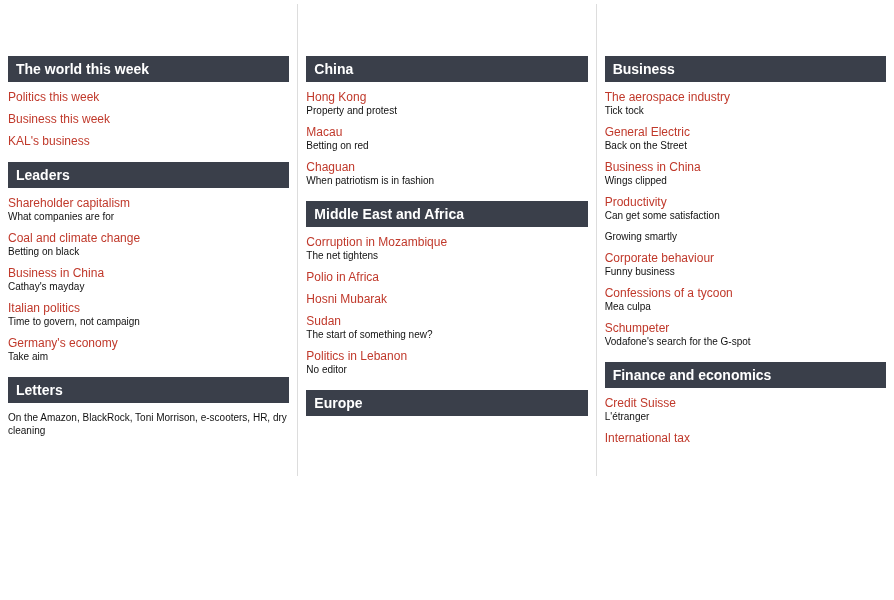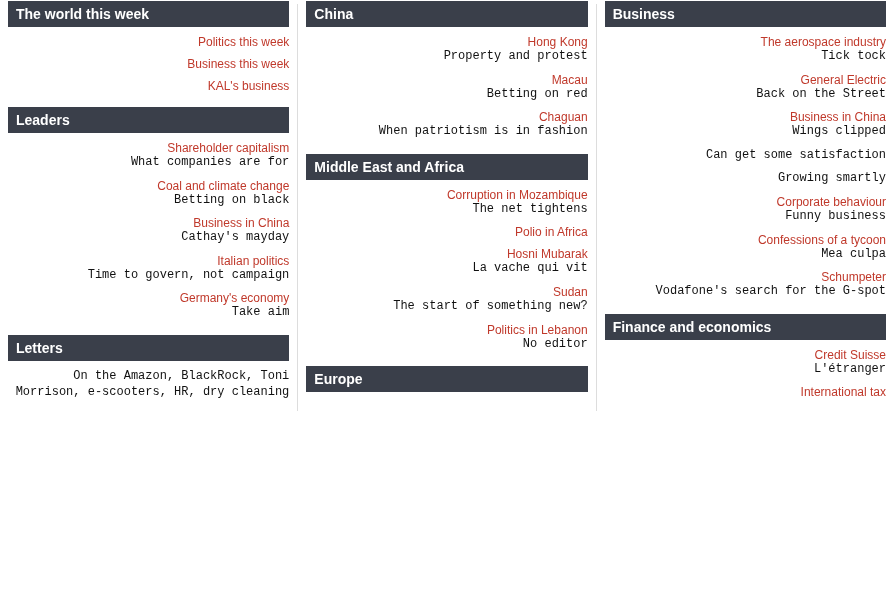--- a/index.html
+++ b/index.html
@@ -11,49 +11,49 @@
       width: 894px;
     }
     .columns {
       display: flex;
       flex-direction: row;
       gap: 0;
       padding: 0;
     }
     .col {
       flex: 1;
-      padding: 1px 8px;
+      padding: 21px 8px;
       min-width: 0;
+      margin-top: 35px;
     }
     .section {
       margin-bottom: 14px;
     }
     .section-header {
       background: #3a3f4a;
       color: #fff;
       font-size: 14px;
       font-weight: bold;
       padding: 5px 8px;
       margin-bottom: 8px;
       font-family: Arial, sans-serif;
     }
     .entry {
       margin-bottom: 8px;
-      text-align: right;
     }
     .entry-topic {
       color: #c0392b;
       font-family: Arial, sans-serif;
       font-size: 12px;
       text-decoration: none;
       cursor: pointer;
     }
     .entry-title {
-      font-size: 12px;
-      font-family: Liberation Mono, monospace;
+      font-size: 10px;
+      font-family: Liberation Sans, sans-serif;
       color: #111;
       line-height: 1.3;
     }
     .col-divider {
       width: 1px;
       background: #ddd;
       margin: 4px 0;
     }
   </style>
 </head>
@@ -124,21 +124,20 @@
         <div class="section-header">Middle East and Africa</div>
         <div class="entry">
           <div class="entry-topic">Corruption in Mozambique</div>
           <div class="entry-title">The net tightens</div>
         </div>
         <div class="entry">
           <div class="entry-topic">Polio in Africa</div>
         </div>
         <div class="entry">
           <div class="entry-topic">Hosni Mubarak</div>
-          <div class="entry-title">La vache qui vit</div>
         </div>
         <div class="entry">
           <div class="entry-topic">Sudan</div>
           <div class="entry-title">The start of something new?</div>
         </div>
         <div class="entry">
           <div class="entry-topic">Politics in Lebanon</div>
           <div class="entry-title">No editor</div>
         </div>
       </div>
@@ -156,20 +155,21 @@
         </div>
         <div class="entry">
           <div class="entry-topic">General Electric</div>
           <div class="entry-title">Back on the Street</div>
         </div>
         <div class="entry">
           <div class="entry-topic">Business in China</div>
           <div class="entry-title">Wings clipped</div>
         </div>
         <div class="entry">
+          <div class="entry-topic">Productivity</div>
           <div class="entry-title">Can get some satisfaction</div>
         </div>
         <div class="entry">
           <div class="entry-title">Growing smartly</div>
         </div>
         <div class="entry">
           <div class="entry-topic">Corporate behaviour</div>
           <div class="entry-title">Funny business</div>
         </div>
         <div class="entry">

